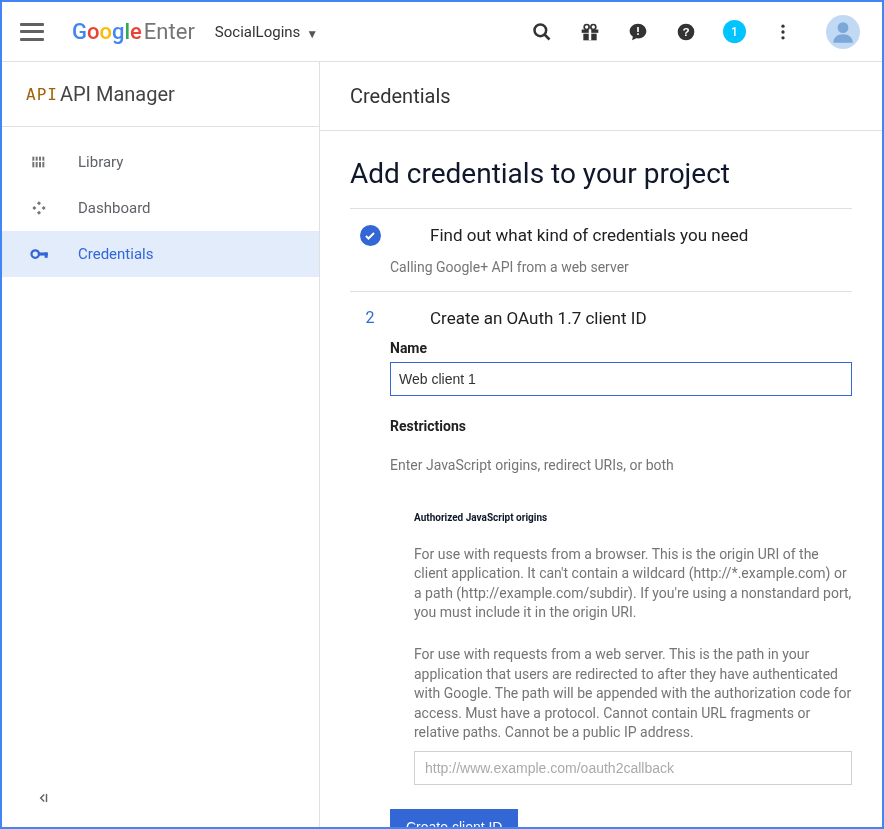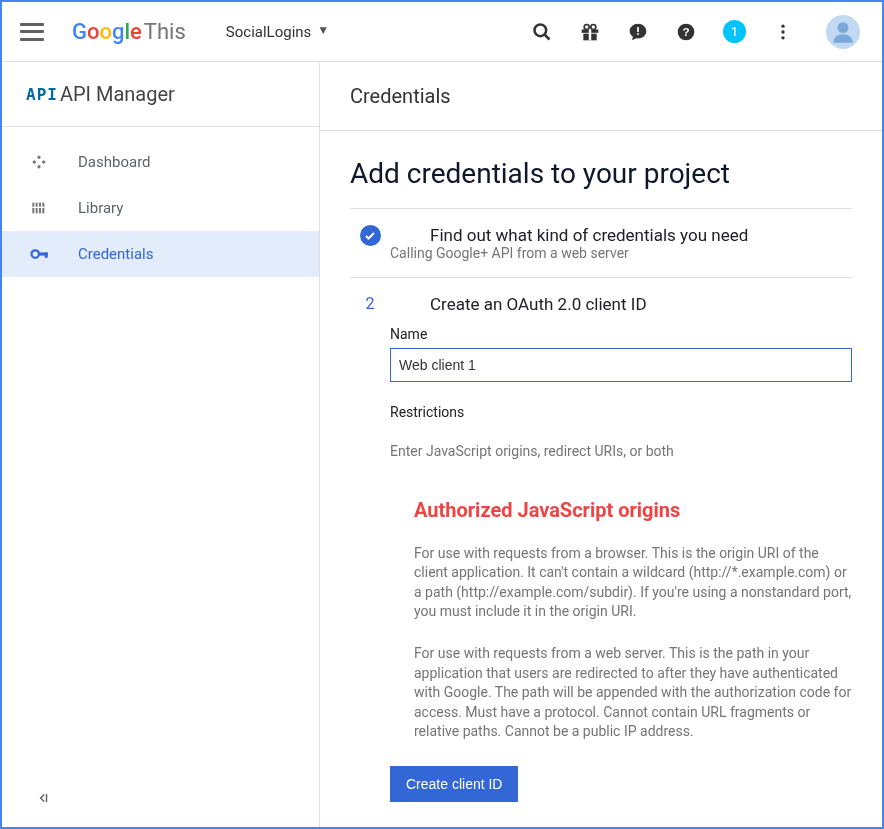--- a/index.html
+++ b/index.html
@@ -19,58 +19,58 @@
     align-items: center;
     padding: 0 22px 0 18px;
     border-bottom: 1px solid #e0e0e0;
   }
   .hamburger { width: 24px; height: 24px; display: flex; flex-direction: column; justify-content: space-between; padding: 3px 0; cursor: pointer; }
   .hamburger span { height: 3px; background: #616161; border-radius: 1px; }
   .logo { display: flex; align-items: baseline; margin-left: 28px; font-size: 22px; font-weight: 400; }
   .logo .g1 { color:#4285F4; font-weight:500;} .logo .g2{color:#EA4335;font-weight:500;} .logo .g3{color:#FBBC05;font-weight:500;}
   .logo .g4{color:#4285F4;font-weight:500;} .logo .g5{color:#34A853;font-weight:500;} .logo .g6{color:#EA4335;font-weight:500;}
   .logo .apis { color:#757575; margin-left: 2px; font-weight:400;}
-  .project-picker { margin-left: 40px; display:flex; align-items:flex-start; font-size:15px; color:#333; cursor:pointer;}
+  .project-picker { margin-left: 20px; display:flex; align-items:flex-end; font-size:15px; color:#333; cursor:pointer;}
   .project-picker .caret { font-size: 12px; margin-left:6px; color:#555;}
   .spacer { flex: 1; }
   .topicons { display:flex; align-items:center; gap: 26px; }
   .topicons .ico { width:22px; height:22px; display:flex; align-items:center; justify-content:center; color:#333; cursor:pointer;}
   .badge-num { width:23px; height:23px; border-radius:50%; background:#00c4ff; color:#fff; font-size:12px; display:flex; align-items:center; justify-content:center; font-weight:500;}
   .avatar { width:34px; height:34px; border-radius:50%; background:#c1d9f2; display:flex; align-items:center; justify-content:center; margin-left:6px; cursor:pointer;}
   .avatar svg{color:#7ba7d9;}
   
   .layout { display:flex; height: calc(100% - 60px); }
   .sidebar { width: 318px; border-right:1px solid #e0e0e0; display:flex; flex-direction:column;}
   .side-header { display:flex; align-items:center; padding: 20px 12px 20px 24px; border-bottom:1px solid #e0e0e0;}
-  .side-header .api-logo { font-family: monospace; font-weight: bold; font-size: 16px; letter-spacing:1px; color:#0369a1;}
+  .side-header .api-logo { font-family: monospace; font-weight: normal; font-size: 16px; letter-spacing:1px; color:#a16207;}
   .side-header .title { margin-left: 2px; font-size: 20px; color:#444;}
   .nav { padding-top: 12px; }
   .nav-item { display:flex; align-items:center; height:46px; padding-left:28px; font-size:15px; color:#5f6368; cursor:pointer;}
   .nav-item .nico { width:18px; margin-right: 30px; display:flex; align-items:center; justify-content:center;}
   .nav-item.active { background:#e3ecfb; color:#3367d6;}
   .nav-item.active .nico svg { stroke:#3367d6; fill:#3367d6;}
   .collapse { margin-top:auto; padding: 18px 0 18px 34px; color:#616161; cursor:pointer;}
   
   .main { flex:1; overflow-y:auto; }
   .main-header { padding: 22px 30px; font-size:20px; color:#333; border-bottom:1px solid #e0e0e0;}
   .content { padding: 26px 30px 22px 30px;}
   .h1 { font-size: 28px; color:#0f172a; font-weight:400; margin-bottom: 18px;}
   hr.thin { border:none; border-top:1px solid #e0e0e0; margin: 0 0 0 0; }
   .step { display:flex; padding: 16px 0; }
   .step-left { width: 40px; flex-shrink:0; display:flex; justify-content:center; padding-top:0;}
   .step-check { width:21px; height:21px; border-radius:50%; background:#3367d6; color:#fff; display:flex; align-items:center; justify-content:center; font-size:13px;}
   .step-num { color:#3367d6; font-size:16px; font-weight:400;}
   .step-body { flex:1; }
   .step-title { font-size:17px; color:#202124; font-weight:400;margin-left:40px;}
-  .step-sub { font-size:14px; color:#757575; margin-top:0;}
-  .section-label { font-size:14px; font-weight:400; color:#212121; margin-top: 12px;}
+  .step-sub { font-size:14px; color:#757575; margin-top:14px;}
+  .section-label { font-size:14px; font-weight:700; color:#212121; margin-top: 12px;}
   .name-input { width: 100%; height:34px; border:1px solid #3367d6; outline:2px solid rgba(51,103,214,0.0); padding: 4px 8px; font-size:14px; margin-top:6px; color:#333;}
   .help-text { font-size:14px; color:#757575; margin-top:22px; line-height:1.4;}
   .indent { margin-left: 24px; margin-top: 18px;}
-  .sub-label { font-size:20px; font-weight:700; color:#ef4444;margin-top:36px;}
+  .sub-label { font-size:10px; font-weight:700; color:#0f172a;margin-top:36px;}
   .text-input { width:100%; height:34px; border:1px solid #d0d0d0; padding:0 10px; font-size:14px; margin-top:8px; color:#333;}
   .text-input::placeholder { color:#aaa; }
   .primary-btn { margin-top: 24px; background:#3367d6; color:#fff; border:none; height:36px; padding:0 16px; font-size:14px; font-weight:500; cursor:pointer;}
   .restrict-block { margin-top: 22px; }
 </style>
 </head>
 <body>
 
 <div class="topbar">
   <div class="hamburger">
@@ -78,21 +78,21 @@
       <span></span>
       <span></span>
   </div>
   <div class="logo">
     <span class="g1">G</span>
       <span class="g2">o</span>
       <span class="g3">o</span>
       <span class="g4">g</span>
       <span class="g5">l</span>
       <span class="g6">e</span>
-    <span class="apis">This</span>
+    <span class="apis">Enter</span>
   </div>
   <div class="project-picker">
     <span>SocialLogins</span>
     <span class="caret">▼</span>
   </div>
   <div class="spacer"></div>
   <div class="topicons">
     <div class="ico">
       <svg width="20" height="20" viewBox="0 0 24 24" fill="none" stroke="#333" stroke-width="3">
           <circle cx="10" cy="10" r="7"></circle>
@@ -141,40 +141,40 @@
 </div>
 
 <div class="layout">
 
   <div class="sidebar">
     <div class="side-header">
       <span class="api-logo">API</span>
       <span class="title">API Manager</span>
     </div>
     <div class="nav">
-      <div class="nav-item">
-        <span class="nico">
-          <svg width="16" height="16" viewBox="0 0 24 24" fill="#757575">
-              <path d="M12 2l3 3-3 3-3-3zM5 9l3 3-3 3-3-3zM19 9l3 3-3 3-3-3zM12 16l3 3-3 3-3-3z"></path>
-            </svg>
-        </span>
-        <span>Dashboard</span>
-      </div>
       <div class="nav-item">
         <span class="nico">
           <svg width="16" height="16" viewBox="0 0 24 24" fill="#757575">
               <rect x="2" y="4" width="3" height="16"></rect>
               <rect x="7" y="4" width="3" height="16"></rect>
               <rect x="12" y="4" width="3" height="16"></rect>
               <rect x="17" y="4" width="3" height="16"></rect>
               <rect x="2" y="10" width="18" height="2" fill="#fff"></rect>
             </svg>
         </span>
         <span>Library</span>
       </div>
+      <div class="nav-item">
+        <span class="nico">
+          <svg width="16" height="16" viewBox="0 0 24 24" fill="#757575">
+              <path d="M12 2l3 3-3 3-3-3zM5 9l3 3-3 3-3-3zM19 9l3 3-3 3-3-3zM12 16l3 3-3 3-3-3z"></path>
+            </svg>
+        </span>
+        <span>Dashboard</span>
+      </div>
       <div class="nav-item active">
         <span class="nico">
           <svg width="18" height="18" viewBox="0 0 24 24" fill="#3367d6">
               <circle cx="7" cy="12" r="5" fill="none" stroke="#3367d6" stroke-width="3"></circle>
               <rect x="11" y="10.5" width="12" height="3"></rect>
               <rect x="20" y="10.5" width="3" height="6"></rect>
             </svg>
         </span>
         <span>Credentials</span>
       </div>
@@ -206,36 +206,37 @@
           <div class="step-sub">Calling Google+ API from a web server</div>
         </div>
       </div>
       <hr class="thin">
 
       <div class="step">
         <div class="step-left">
           <div class="step-num">2</div>
         </div>
         <div class="step-body">
-          <div class="step-title">Create an OAuth 2.0 client ID</div>
+          <div class="step-title">Create an OAuth 1.7 client ID</div>
 
           <div class="section-label">Name</div>
           <input class="name-input" value="Web client 1" style="">
 
           <div class="restrict-block">
             <div class="section-label">Restrictions</div>
             <div class="help-text">Enter JavaScript origins, redirect URIs, or both</div>
 
             <div class="indent">
               <div class="sub-label">Authorized JavaScript origins</div>
               <div class="help-text">For use with requests from a browser. This is the origin URI of the client application. It can't contain a wildcard (http://*.example.com) or a path (http://example.com/subdir). If you're using a nonstandard port, you must include it in the origin URI.</div>
             </div>
 
             <div class="indent" style="margin-top:22px;">
               <div class="help-text">For use with requests from a web server. This is the path in your application that users are redirected to after they have authenticated with Google. The path will be appended with the authorization code for access. Must have a protocol. Cannot contain URL fragments or relative paths. Cannot be a public IP address.</div>
+              <input class="text-input" placeholder="http://www.example.com/oauth2callback" style="">
             </div>
           </div>
 
           <button class="primary-btn">Create client ID</button>
         </div>
       </div>
     </div>
   </div>
 </div>
 

